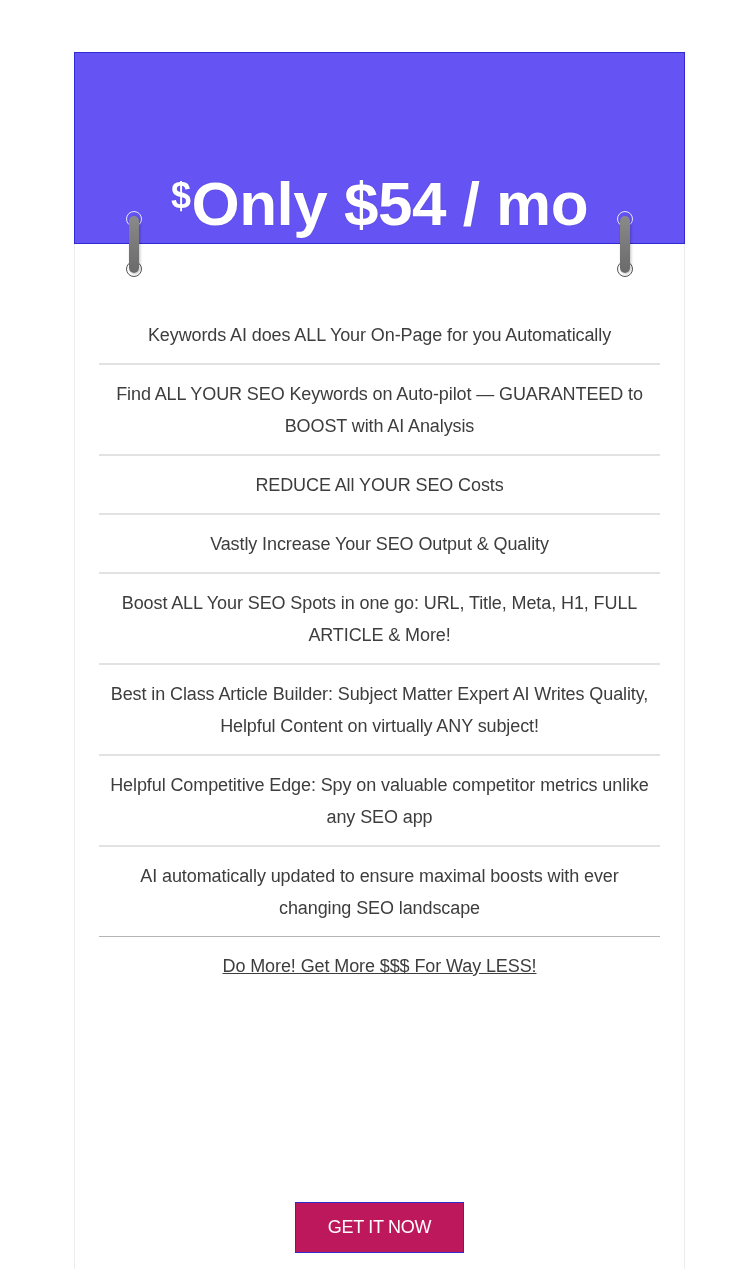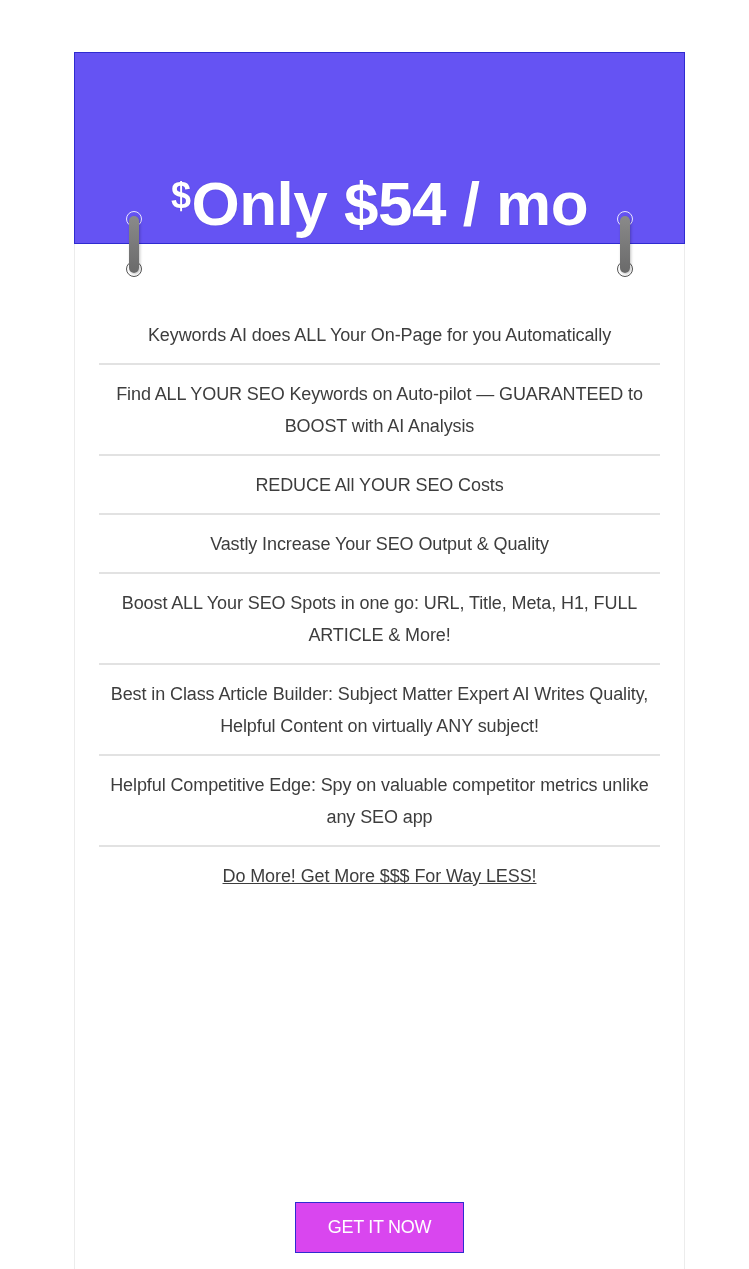--- a/index.html
+++ b/index.html
@@ -104,21 +104,21 @@
     .features li:last-child {
       border-bottom: none;
       text-decoration: underline;
     }
     .cta {
       position: absolute;
       left: 295px;
       top: 1202px;
       width: 169px;
       height: 51px;
-      background: #d946ef;
+      background: #be185d;
       border: 1px solid #2f2bd0;
       box-sizing: border-box;
       color: #ffffff;
       font-size: 18px;
       line-height: 49px;
       text-align: center;
       letter-spacing: -0.3px;
       cursor: pointer;
     }
   </style>
@@ -143,16 +143,17 @@
 </div>
 
 <ul class="features">
   <li>Keywords AI does ALL Your On-Page for you Automatically</li>
   <li>Find ALL YOUR SEO Keywords on Auto-pilot — GUARANTEED to BOOST with AI Analysis</li>
   <li>REDUCE All YOUR SEO Costs</li>
   <li>Vastly Increase Your SEO Output &amp; Quality</li>
   <li>Boost ALL Your SEO Spots in one go: URL, Title, Meta, H1, FULL ARTICLE &amp; More!</li>
   <li>Best in Class Article Builder: Subject Matter Expert AI Writes Quality, Helpful Content on virtually ANY subject!</li>
   <li>Helpful Competitive Edge: Spy on valuable competitor metrics unlike any SEO app</li>
+  <li class="dark-border">AI automatically updated to ensure maximal boosts with ever changing SEO landscape</li>
   <li>Do More! Get More $$$ For Way LESS!</li>
 </ul>
 
 <div class="cta">GET IT NOW</div>
 
 </body></html>

